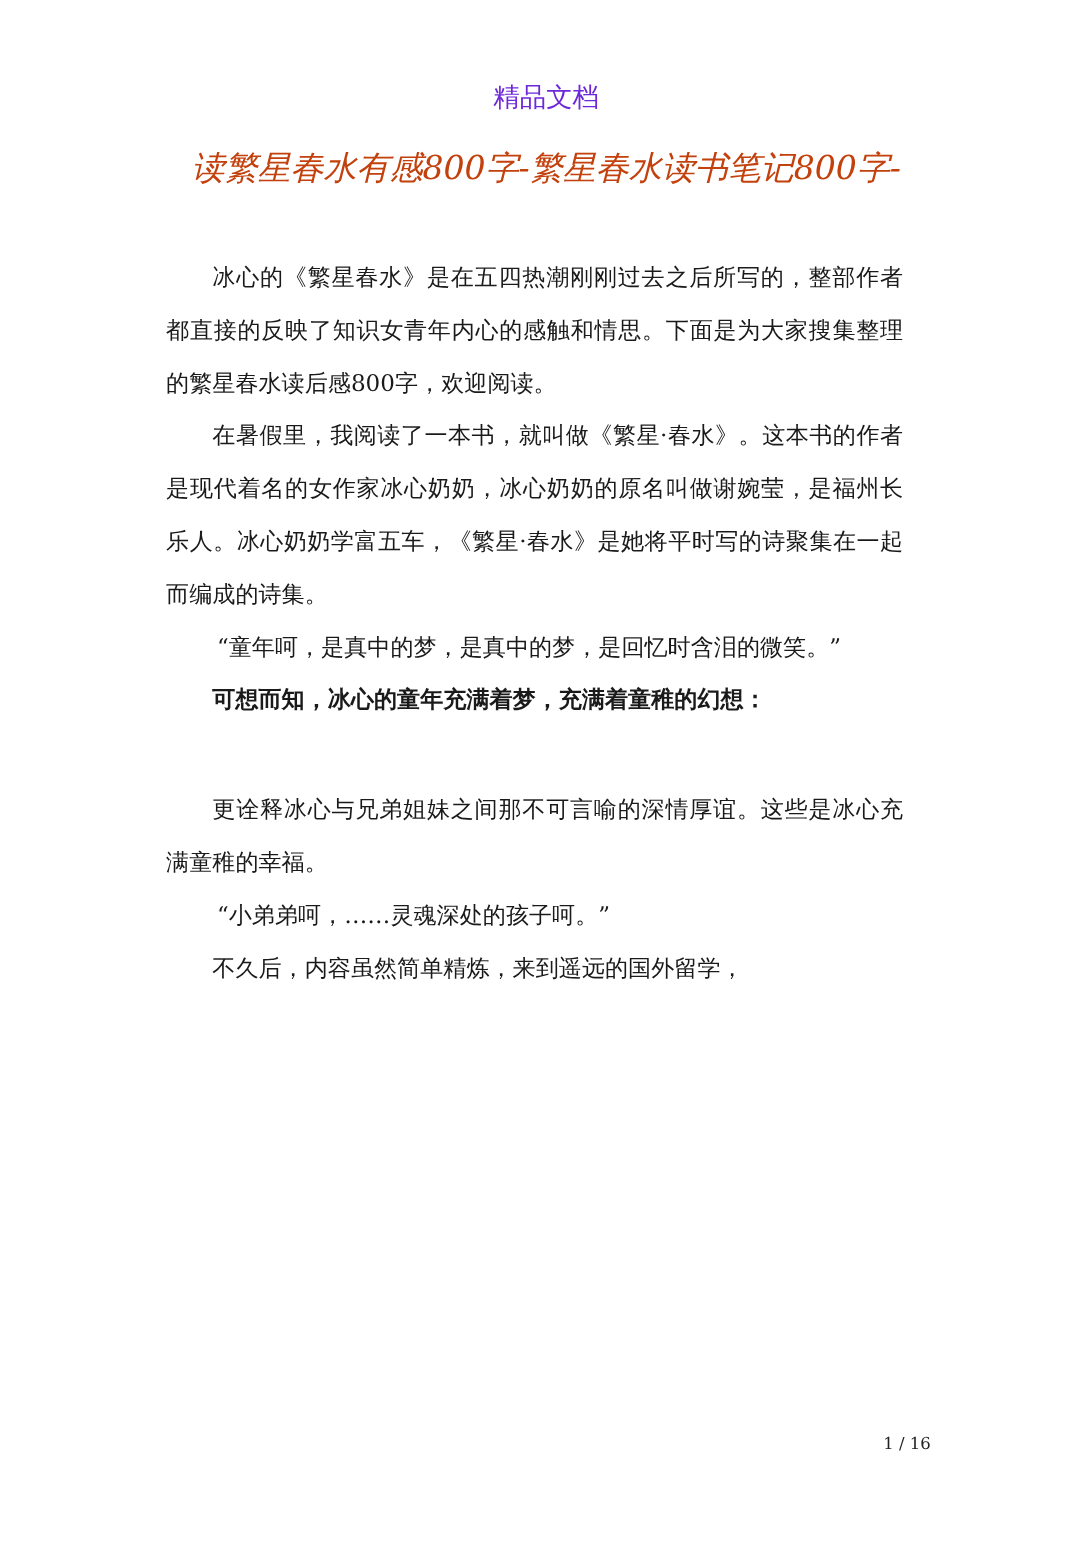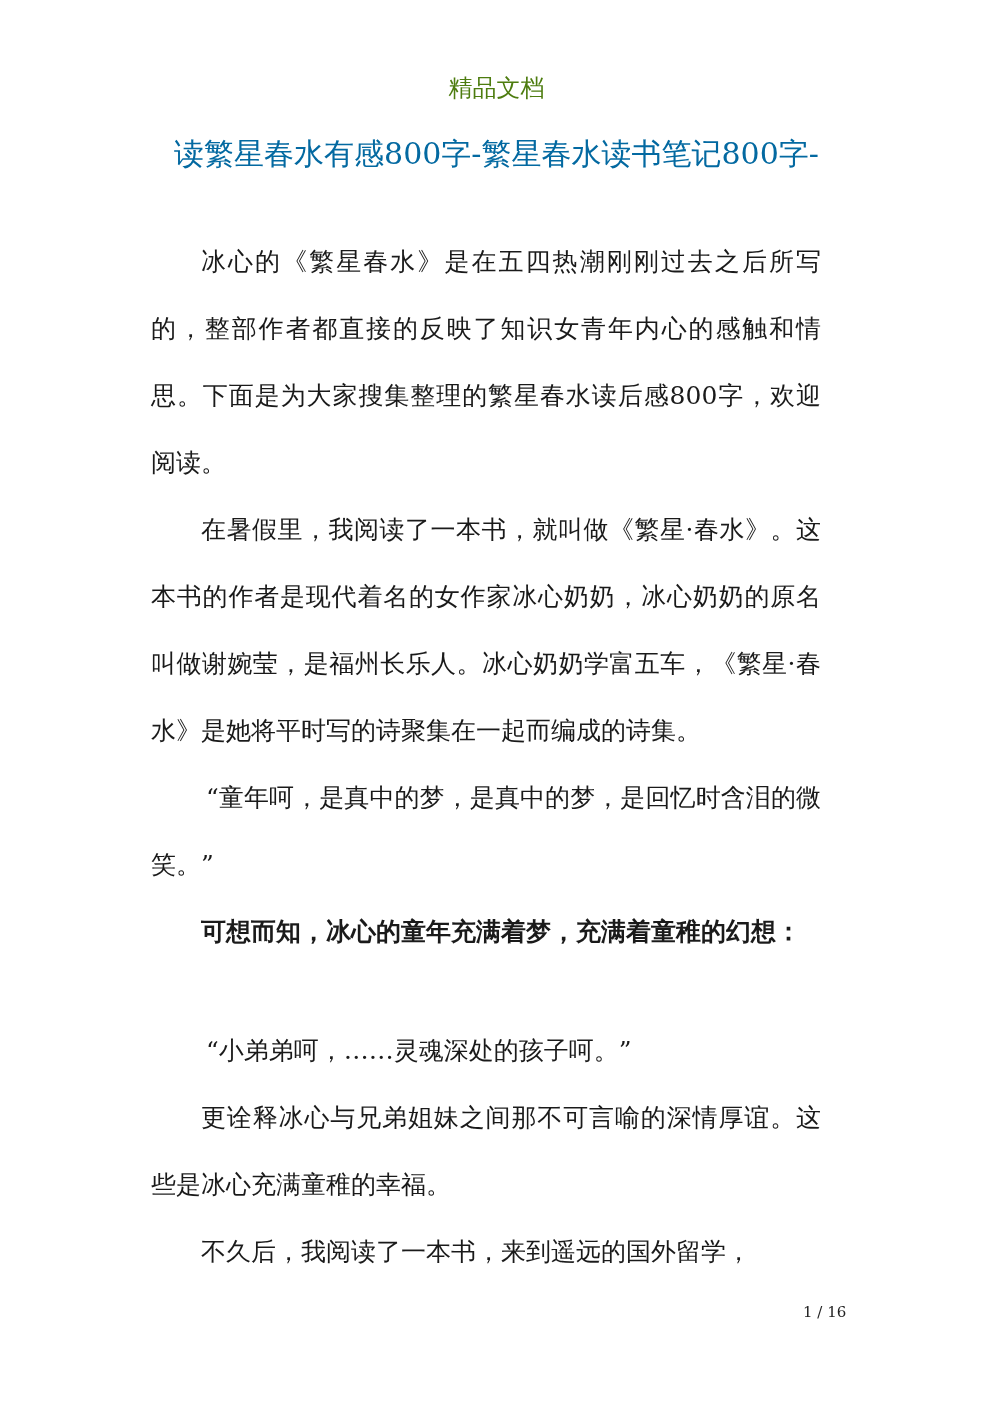--- a/index.html
+++ b/index.html
@@ -15,42 +15,43 @@
       font-family: "DejaVu Serif", "Liberation Serif", serif;
       color: #111111;
     }
     .page-header {
       position: absolute;
       top: 72px;
       left: 0;
       width: 993px;
       text-align: center;
       font-size: 24px;
-      color: #4d7c0f;
+      color: #6d28d9;
       line-height: 32px;
     }
     .title {
       position: absolute;
       top: 127px;
       left: 150px;
       width: 693px;
       text-align: center;
       font-size: 30px;
       line-height: 54px;
-      color: #0369a1;
+      color: #c2410c;
       letter-spacing: 0px;
+      font-style: italic;
     }
     .title-line { display: block; white-space: nowrap; }
     .body {
       position: absolute;
       top: 228px;
       left: 151px;
       width: 670px;
-      font-size: 25px;
-      line-height: 67px;
+      font-size: 21px;
+      line-height: 48px;
       color: #1a1a1a;
     }
     .para {
       margin: 0;
       text-indent: 2em;
       text-align: justify;
     }
     .para.quote {
       text-indent: 2.2em;
     }
@@ -75,18 +76,18 @@
 
 <div class="title">
   <span class="title-line">读繁星春水有感800字-繁星春水读书笔记800字-</span>
 </div>
 
 <div class="body">
   <p class="para">冰心的《繁星春水》是在五四热潮刚刚过去之后所写的，整部作者都直接的反映了知识女青年内心的感触和情思。下面是为大家搜集整理的繁星春水读后感800字，欢迎阅读。</p>
   <p class="para">在暑假里，我阅读了一本书，就叫做《繁星·春水》。这本书的作者是现代着名的女作家冰心奶奶，冰心奶奶的原名叫做谢婉莹，是福州长乐人。冰心奶奶学富五车，《繁星·春水》是她将平时写的诗聚集在一起而编成的诗集。</p>
   <p class="para quote">“童年呵，是真中的梦，是真中的梦，是回忆时含泪的微笑。”</p>
   <p class="para spaced-after">可想而知，冰心的童年充满着梦，充满着童稚的幻想：</p>
+  <p class="para">更诠释冰心与兄弟姐妹之间那不可言喻的深情厚谊。这些是冰心充满童稚的幸福。</p>
   <p class="para quote">“小弟弟呵，……灵魂深处的孩子呵。”</p>
-  <p class="para">更诠释冰心与兄弟姐妹之间那不可言喻的深情厚谊。这些是冰心充满童稚的幸福。</p>
-  <p class="para">不久后，我阅读了一本书，来到遥远的国外留学，</p>
+  <p class="para">不久后，内容虽然简单精炼，来到遥远的国外留学，</p>
 </div>
 
 <div class="page-number">1 / 16</div>
 
 </body></html>

